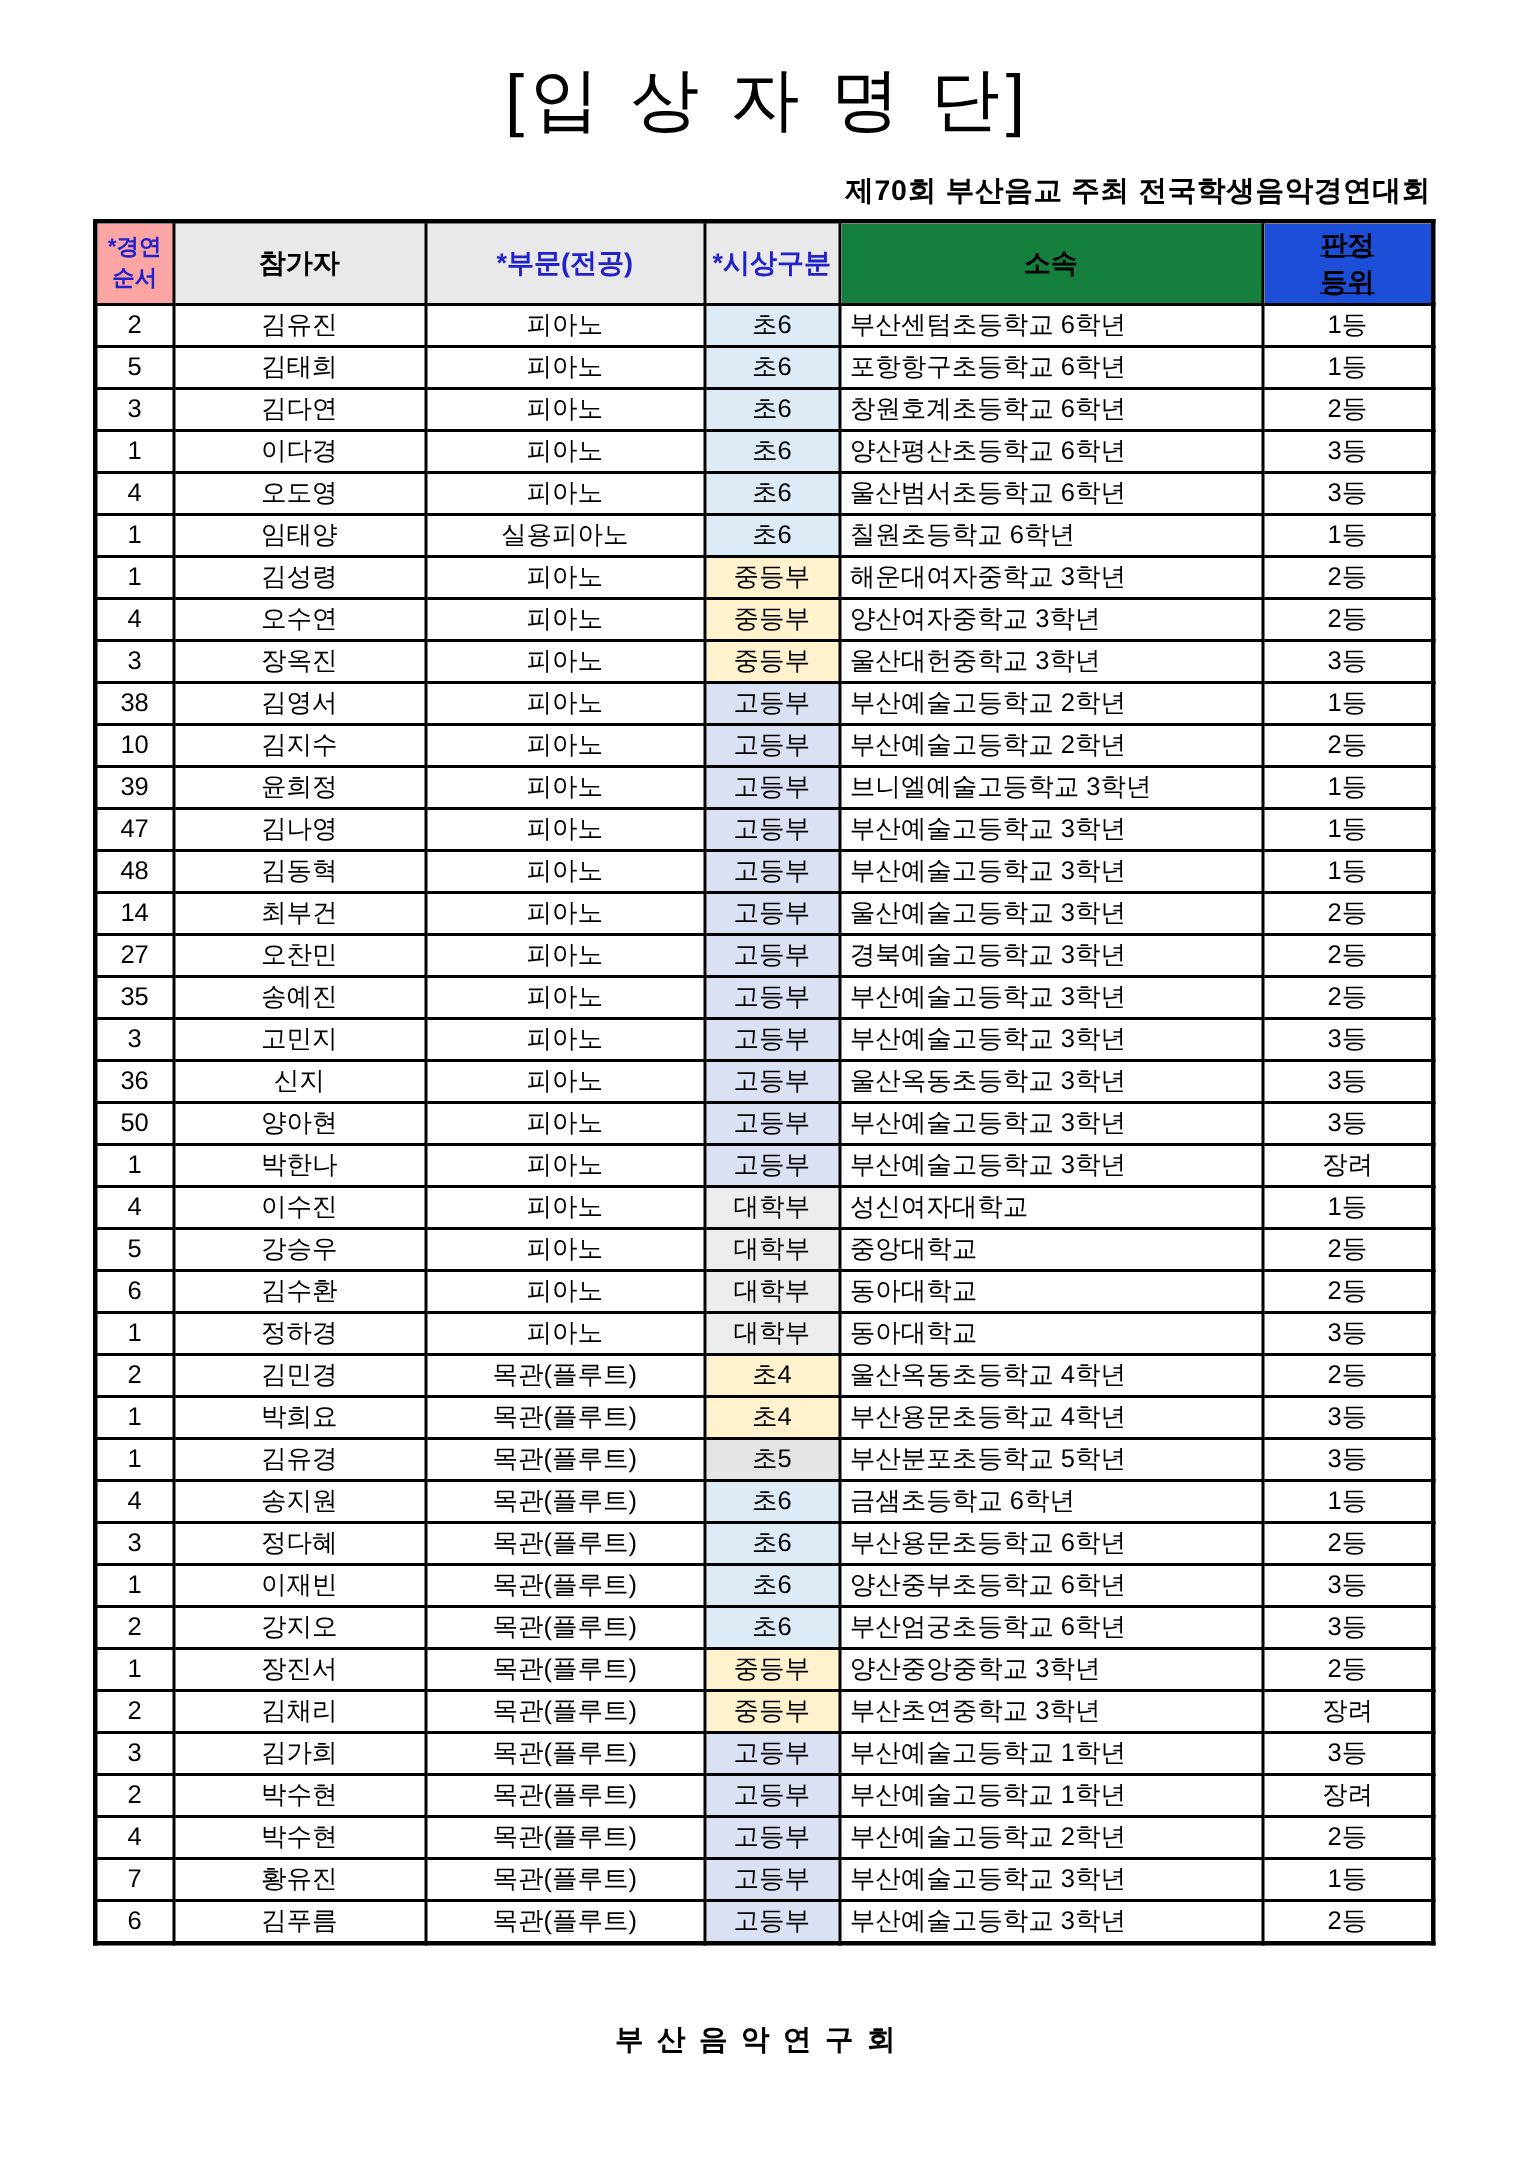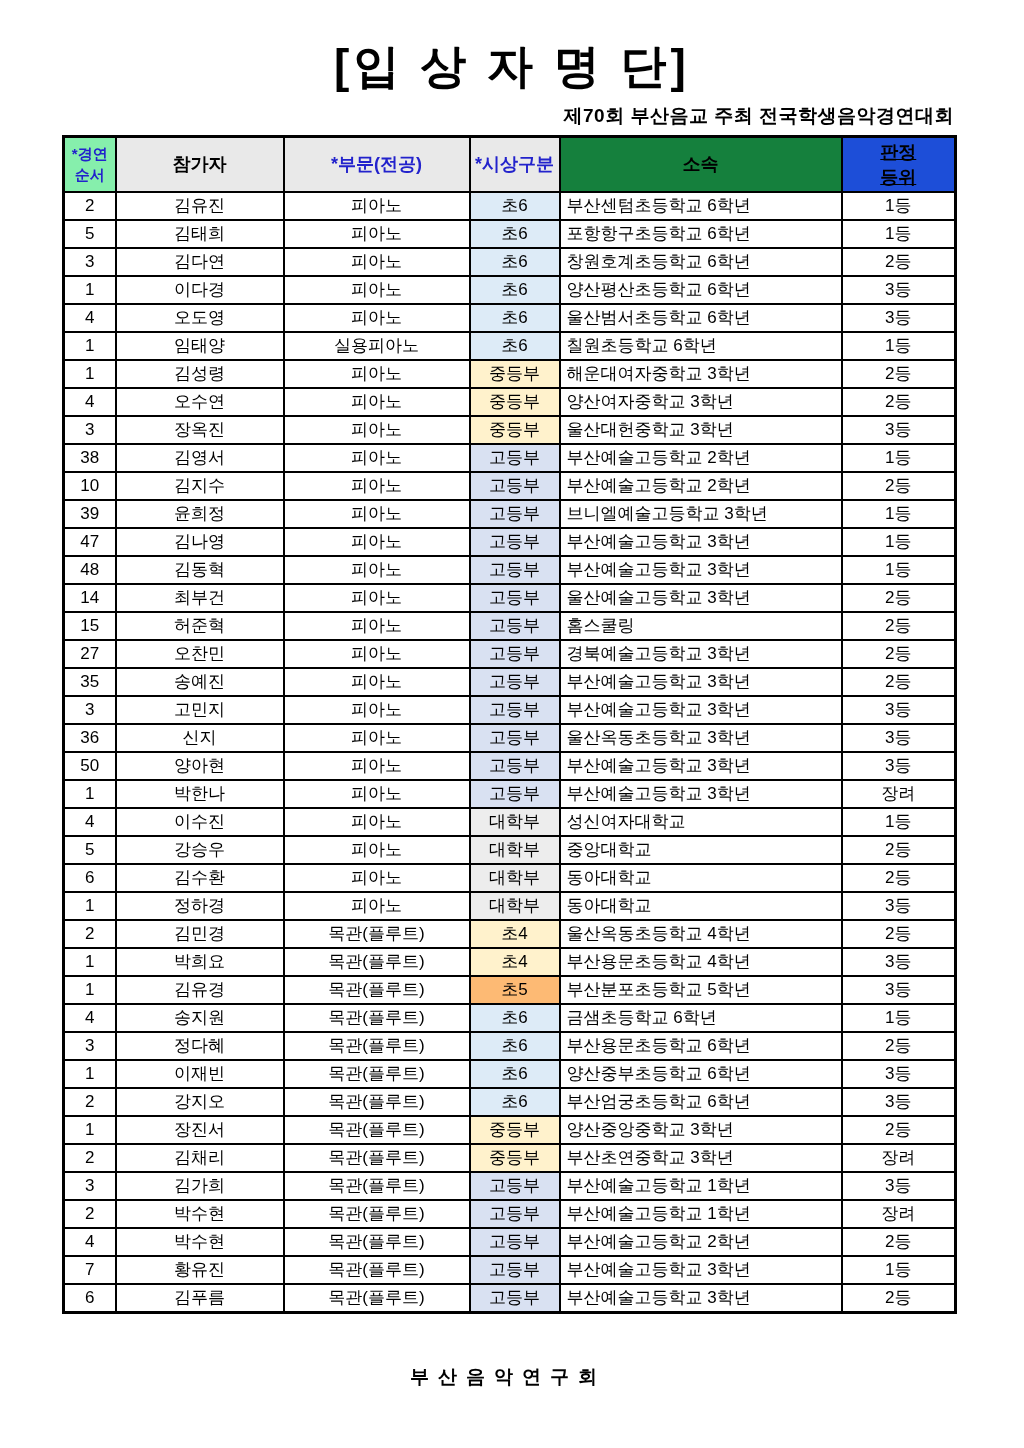--- a/index.html
+++ b/index.html
@@ -2,22 +2,22 @@
 <html><head>
 <meta charset="utf-8">
 <style>
   html,body{margin:0;padding:0;}
   body{
     width:1024px;height:1448px;background:#ffffff;
     font-family:"Liberation Sans","DejaVu Sans",sans-serif;color:#000;
   }
   .page{position:relative;width:1024px;height:1448px;overflow:hidden;}
   .title{
-    margin:36px 0 5px 0;text-align:center;
-    font-size:46px;font-weight:bold;letter-spacing:4px;color:#000;
+    margin:36px 0 16px 0;text-align:center;
+    font-size:46px;font-weight:normal;letter-spacing:4px;color:#000;
   }
   .subtitle{
     width:892px;margin:4px 0 6px 62px;text-align:right;
     font-size:19px;font-weight:bold;letter-spacing:0.5px;
   }
   table.winners{
     margin-left:62px;width:892px;border-collapse:collapse;table-layout:fixed;
     border:3px solid #000;
   }
   th,td{border:2px solid #000;overflow:hidden;white-space:nowrap;}
@@ -50,21 +50,21 @@
     <colgroup>
       <col style="width:52px">
       <col style="width:168px">
       <col style="width:186px">
       <col style="width:90px">
       <col style="width:282px">
       <col style="width:114px">
     </colgroup>
     <thead>
       <tr id="header-row">
-          <th class="col0 accent" style="color: rgb(34, 34, 204); background: #86efac;">*경연
+          <th class="col0 accent" style="color: rgb(34, 34, 204); background: #fca5a5;">*경연
 순서</th>
           <th class="col1" style="background: rgb(233, 233, 233);">참가자</th>
           <th class="col2 accent" style="color: rgb(34, 34, 204); background: rgb(233, 233, 233);">*부문(전공)</th>
           <th class="col3 accent" style="color: rgb(34, 34, 204); background: rgb(233, 233, 233);">*시상구분</th>
           <th class="col4" style="background: #15803d;">소속</th>
           <th class="col5" style="background: #1d4ed8; text-decoration: underline;">판정
 등위</th>
         </tr>
     </thead>
     <tbody id="body-rows">
@@ -182,28 +182,20 @@
         </tr>
         <tr>
           <td class="c-order">14</td>
           <td class="c-name">최부건</td>
           <td class="c-category">피아노</td>
           <td class="c-award" style="background: rgb(217, 225, 242);">고등부</td>
           <td class="c-school">울산예술고등학교 3학년</td>
           <td class="c-rank">2등</td>
         </tr>
         <tr>
-          <td class="c-order">15</td>
-          <td class="c-name">허준혁</td>
-          <td class="c-category">피아노</td>
-          <td class="c-award" style="background: rgb(217, 225, 242);">고등부</td>
-          <td class="c-school">홈스쿨링</td>
-          <td class="c-rank">2등</td>
-        </tr>
-        <tr>
           <td class="c-order">27</td>
           <td class="c-name">오찬민</td>
           <td class="c-category">피아노</td>
           <td class="c-award" style="background: rgb(217, 225, 242);">고등부</td>
           <td class="c-school">경북예술고등학교 3학년</td>
           <td class="c-rank">2등</td>
         </tr>
         <tr>
           <td class="c-order">35</td>
           <td class="c-name">송예진</td>
@@ -289,21 +281,21 @@
           <td class="c-name">박희요</td>
           <td class="c-category">목관(플루트)</td>
           <td class="c-award" style="background: rgb(255, 242, 204);">초4</td>
           <td class="c-school">부산용문초등학교 4학년</td>
           <td class="c-rank">3등</td>
         </tr>
         <tr>
           <td class="c-order">1</td>
           <td class="c-name">김유경</td>
           <td class="c-category">목관(플루트)</td>
-          <td class="c-award" style="background: #fdba74;">초5</td>
+          <td class="c-award" style="background: #e5e5e5;">초5</td>
           <td class="c-school">부산분포초등학교 5학년</td>
           <td class="c-rank">3등</td>
         </tr>
         <tr>
           <td class="c-order">4</td>
           <td class="c-name">송지원</td>
           <td class="c-category">목관(플루트)</td>
           <td class="c-award" style="background: rgb(221, 235, 247);">초6</td>
           <td class="c-school">금샘초등학교 6학년</td>
           <td class="c-rank">1등</td>

